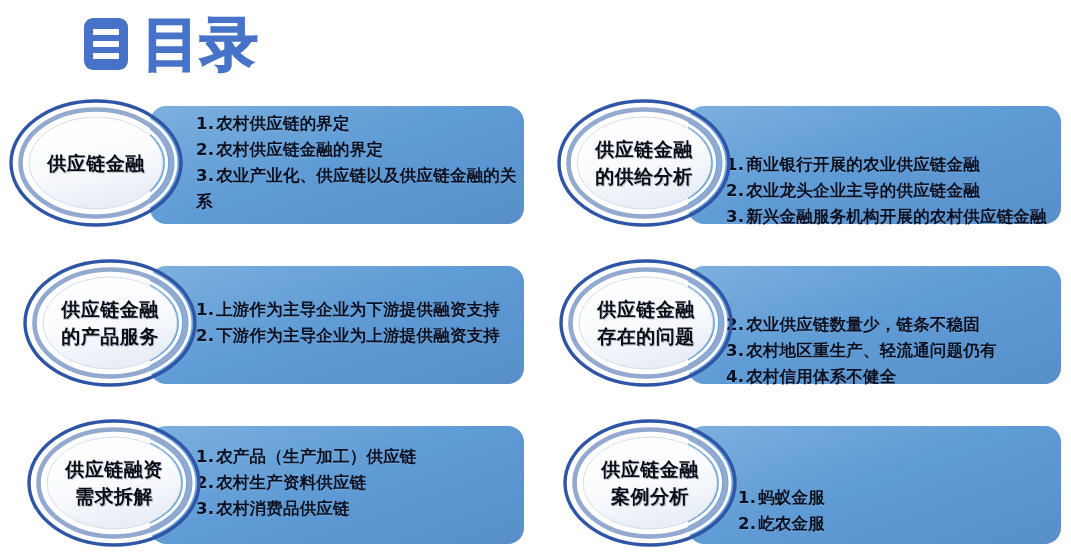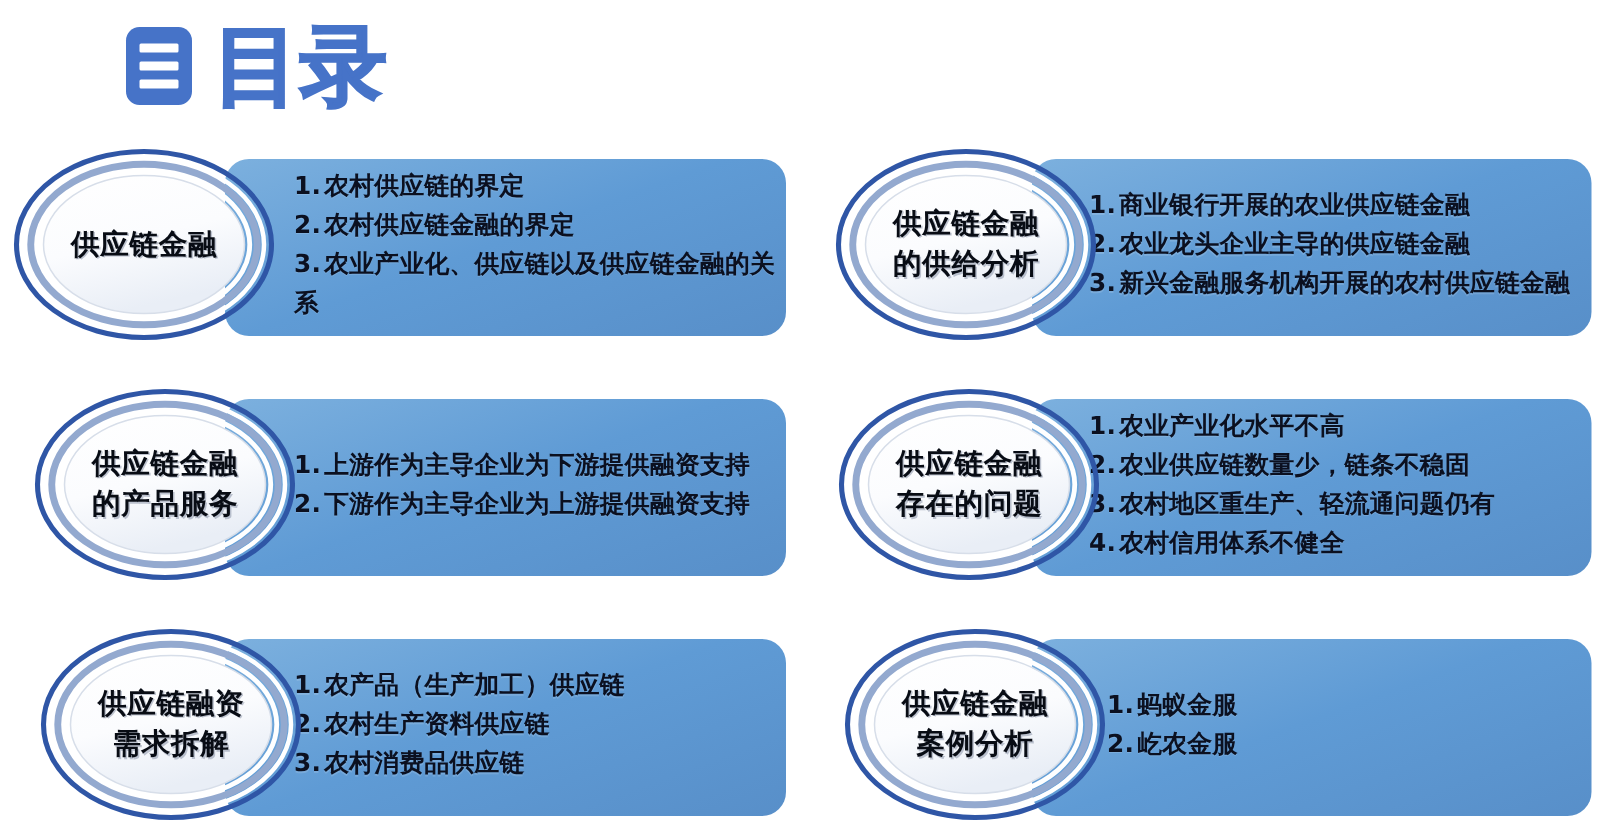--- a/index.html
+++ b/index.html
@@ -92,21 +92,21 @@
     margin: 0;
     list-style: none;
     color: #0b1020;
     font-size: 16.5px;
     font-weight: bold;
     line-height: 26px;
     letter-spacing: 0.2px;
     text-shadow: 0 1px 0 rgba(255,255,255,0.14);
   }
   .entry.col-l .list { left: 188px; right: 8px; }
-  .entry.col-r .list { left: 726px; right: 18px; }
+  .entry.col-r .list { left: 726px; right: 18px; margin-top: 28px; }
   .entry.col-r .list.wide { left: 722px; }
   .list li { white-space: nowrap; }
   .list li .num { margin-right: 2px; }
   .list li.wrapline { white-space: normal; }
 
   
   .badge {
     position: absolute;
     left: 0;
     top: 0;
@@ -221,21 +221,20 @@
           <span>供应链金融</span>
           <span>的产品服务</span>
         </div>
       </div>
     </div>
   </div>
 
   <div class="entry col-r row-2">
     <div class="panel"></div>
     <ul class="list" style="left:178px;">
-      <li><span class="num">1.</span><span>农业产业化水平不高</span></li>
       <li><span class="num">2.</span><span>农业供应链数量少，链条不稳固</span></li>
       <li><span class="num">3.</span><span>农村地区重生产、轻流通问题仍有</span></li>
       <li><span class="num">4.</span><span>农村信用体系不健全</span></li>
     </ul>
     <div class="badge" style="left:10px;">
       <svg width="176" height="130" viewBox="0 0 176 130">
         <ellipse cx="88" cy="65" rx="85" ry="62" fill="none" stroke="#2f56a6" stroke-width="3.4"></ellipse>
         <ellipse cx="88" cy="65" rx="80" ry="57.5" fill="none" stroke="#ffffff" stroke-width="3"></ellipse>
         <ellipse cx="88" cy="65" rx="75.5" ry="53.5" fill="none" stroke="#93a9cf" stroke-width="4.6"></ellipse>
         <ellipse cx="88" cy="65" rx="70.5" ry="49" fill="none" stroke="#ffffff" stroke-width="3.2"></ellipse>

